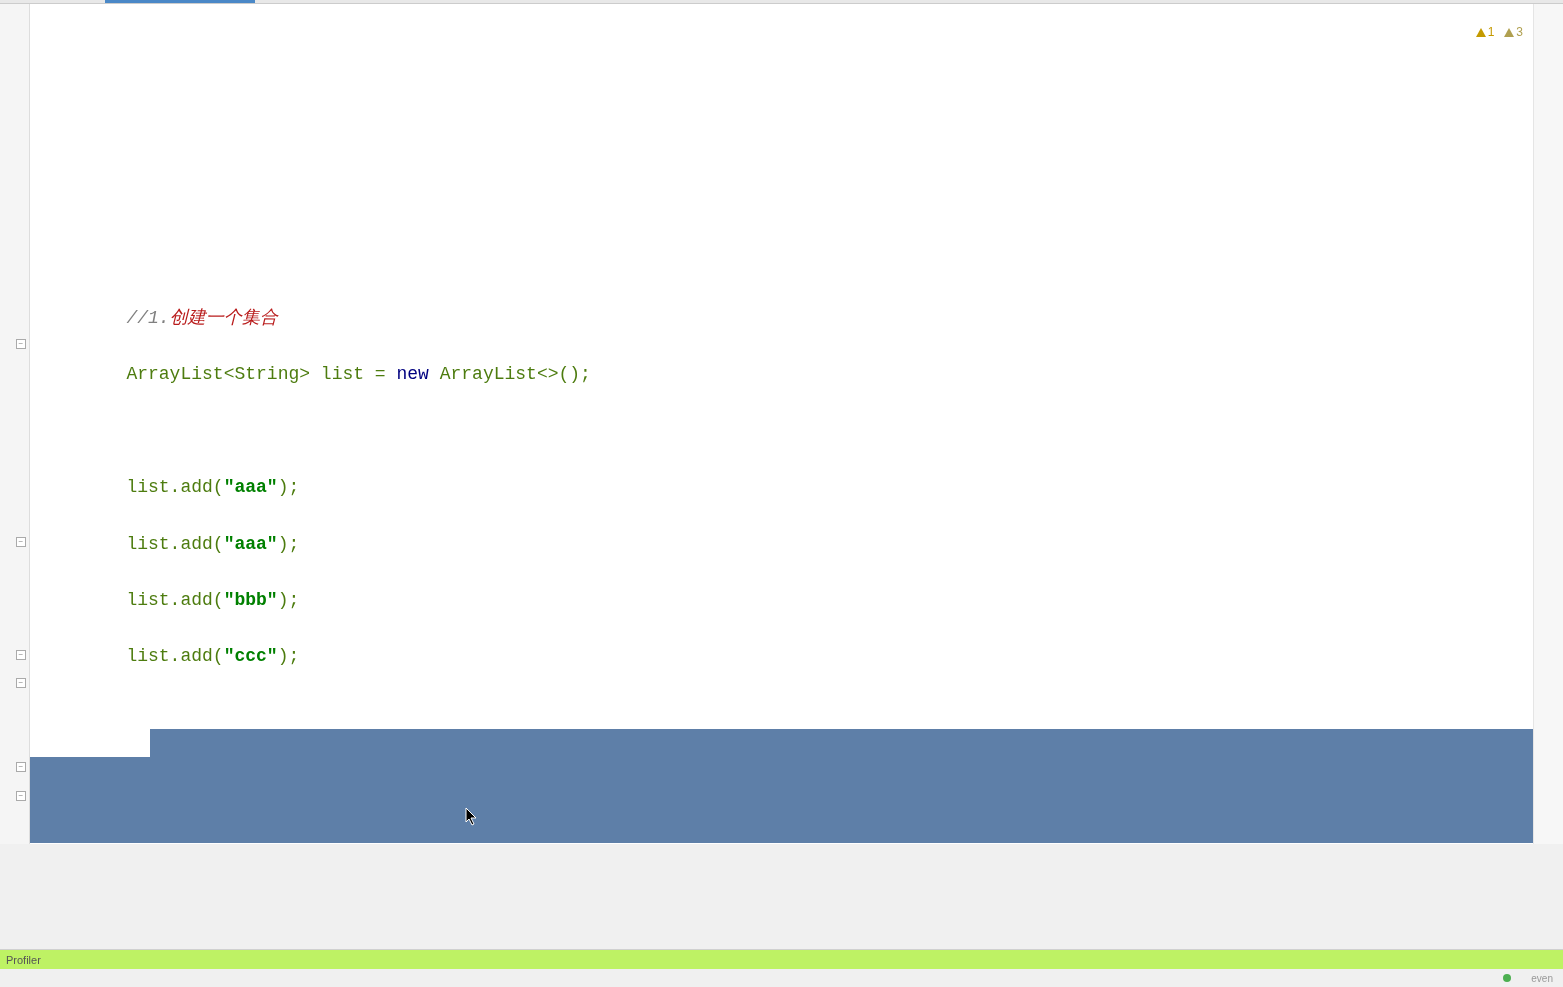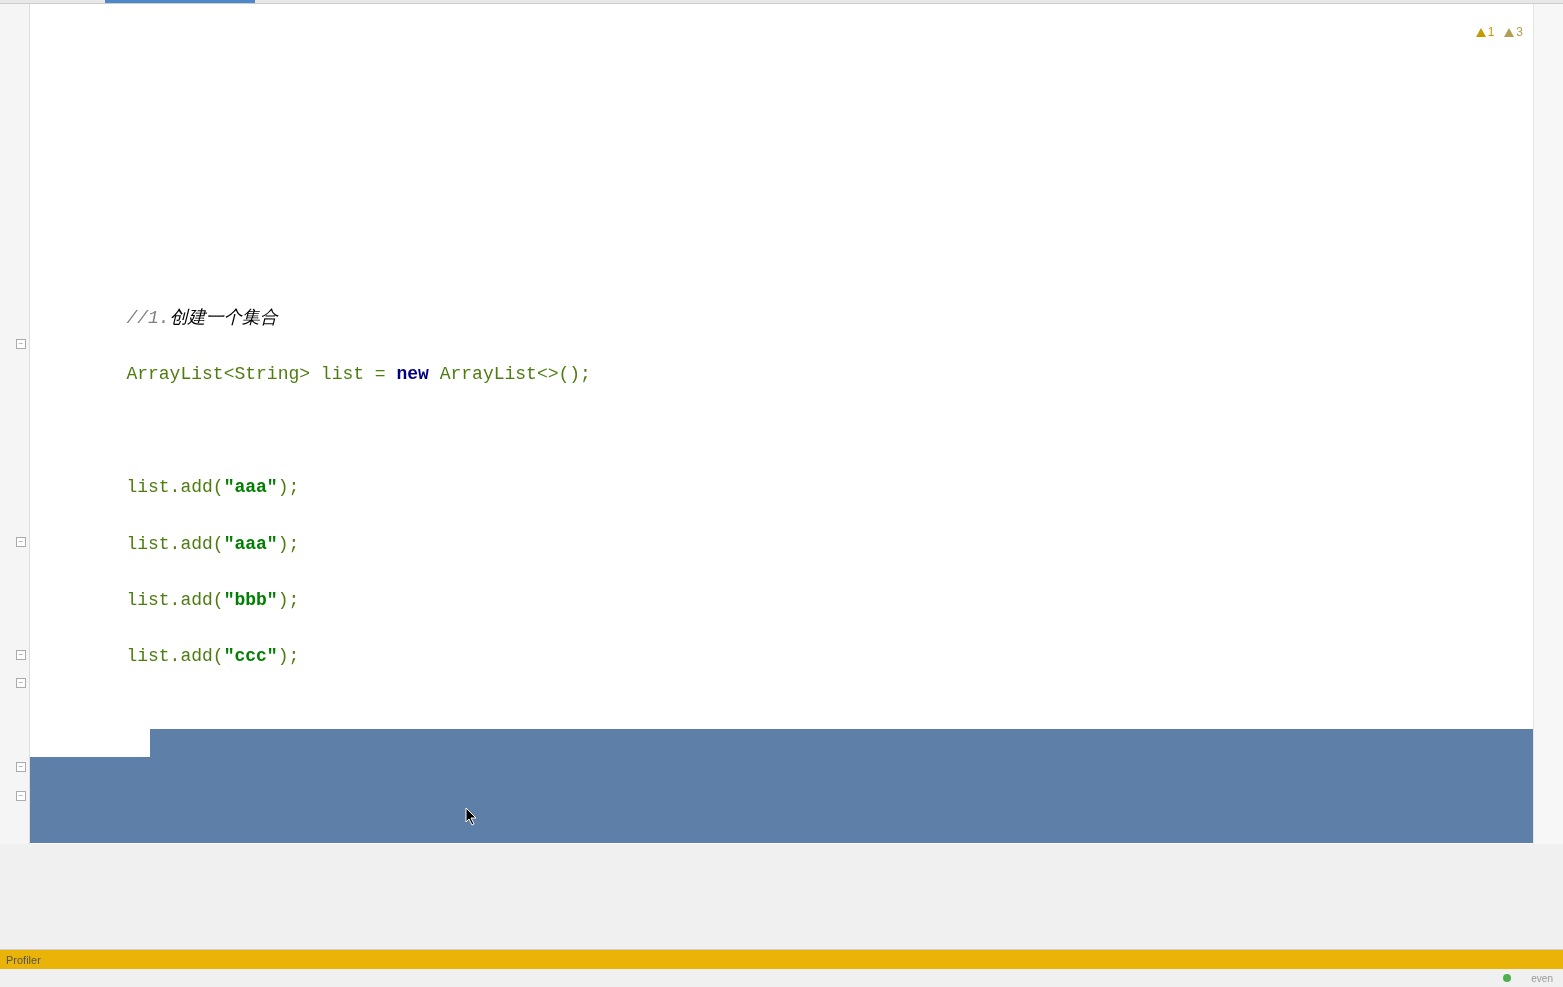--- a/index.html
+++ b/index.html
@@ -77,22 +77,22 @@
   .insp-weak { color: #b0a050; display: flex; align-items: center; gap: 2px; }
   .insp-icon {
     width: 0; height: 0;
     border-left: 5px solid transparent;
     border-right: 5px solid transparent;
     border-bottom: 9px solid currentColor;
     display: inline-block;
   }
   .line { padding-left: 10px; }
   .c-comment { color: #808080; font-style: italic; }
-  .c-chinese { color: #000000; font-style: italic; }
-  .c-keyword { color: #000080; font-weight: bold; }
+  .c-chinese { color: #b91c1c; font-style: italic; }
+  .c-keyword { color: #000080; font-weight: normal; }
   .c-string { color: #008000; font-weight: bold; }
   .c-plain { color: #4d7c0f; }
   .selection {
     position: absolute;
     background: #5e7fa8;
     z-index: 0;
   }
   .sel-line1 { top: 725px; left: 120px; right: 0; height: 28px; }
   .sel-line2 { top: 753px; left: 0; right: 0; height: 28px; }
   .sel-line3 { top: 781px; left: 0; right: 0; height: 28px; }
@@ -105,21 +105,21 @@
     z-index: 5;
     pointer-events: none;
   }
   .cursor-arrow svg { width: 14px; height: 20px; }
   .bottom-bar {
     position: absolute;
     bottom: 18px;
     left: 0;
     right: 0;
     height: 20px;
-    background: #eab308;
+    background: #bef264;
     border-top: 1px solid #d0d0d0;
     font-size: 11px;
     font-family: sans-serif;
     color: #555;
     padding: 2px 6px;
     display: flex;
     align-items: center;
   }
   .status-right {
     position: absolute;

